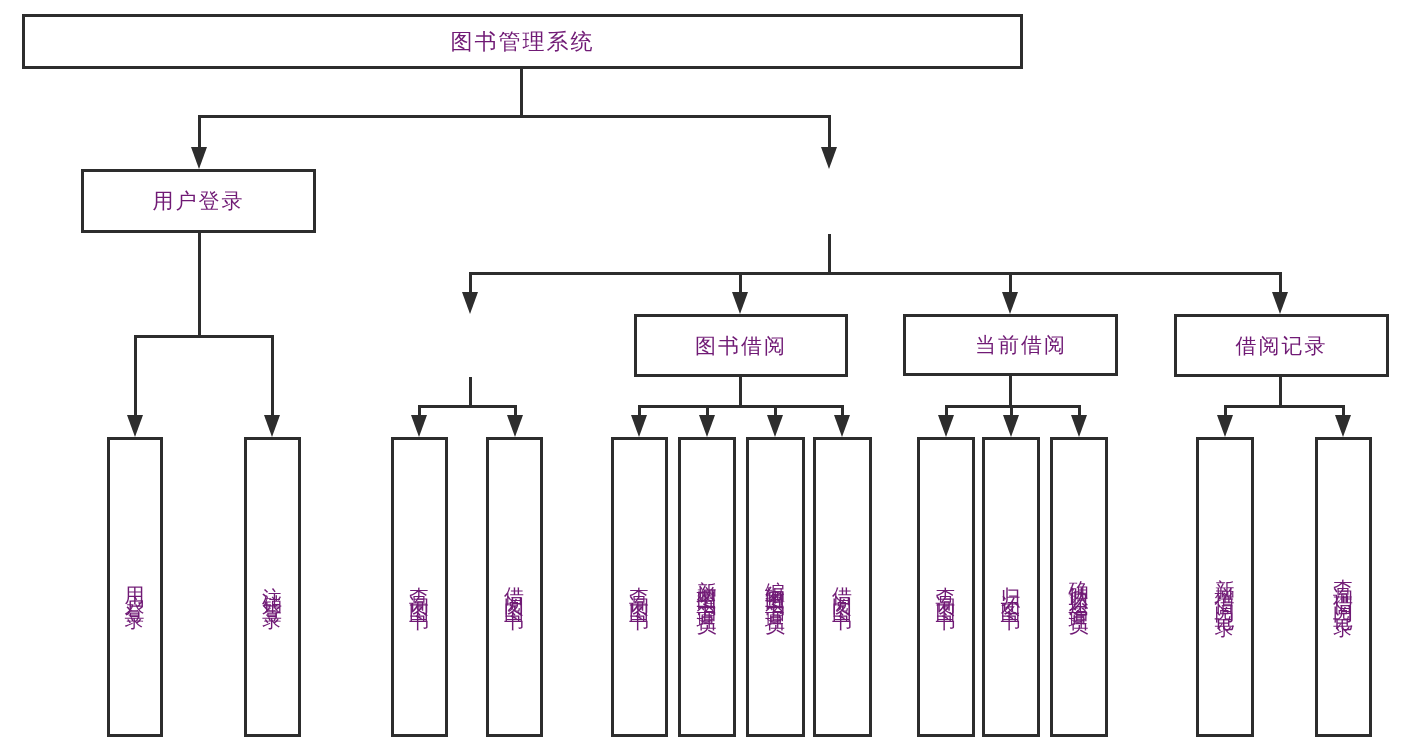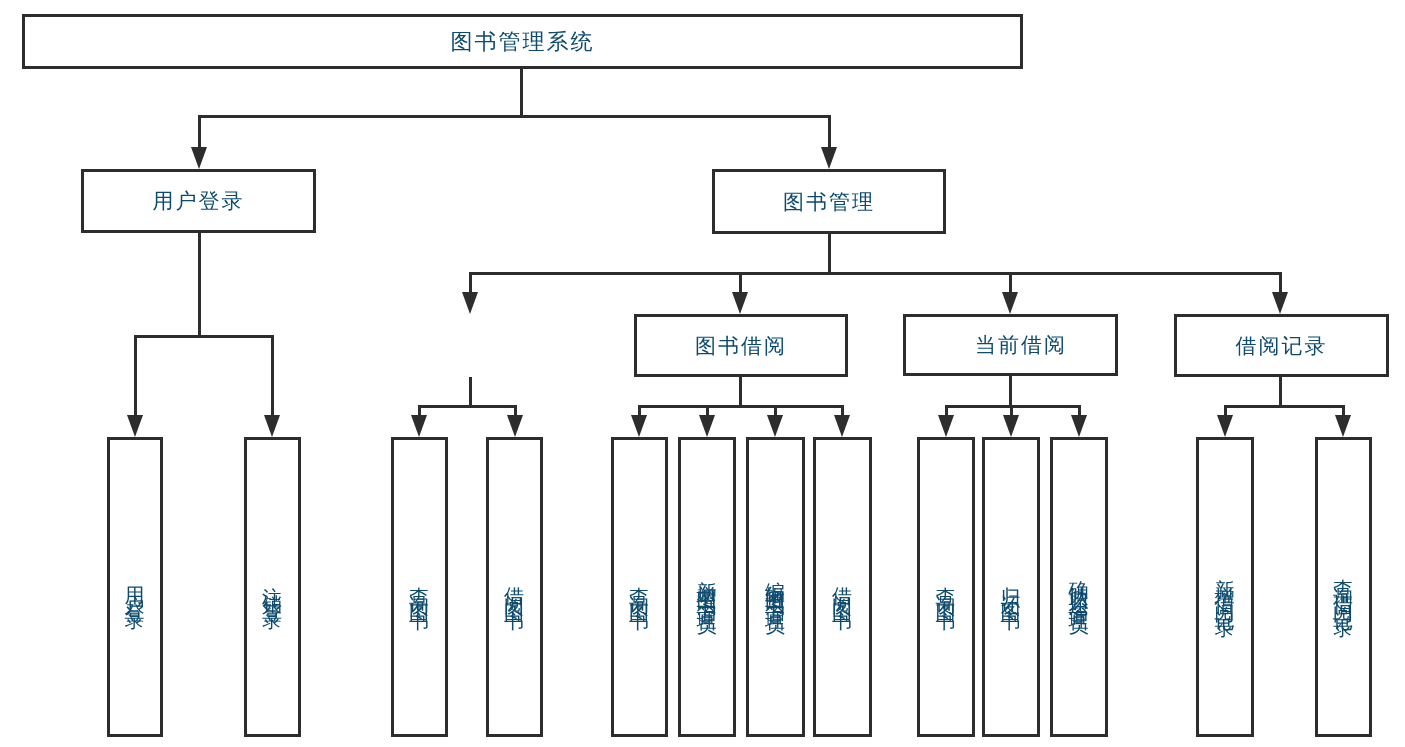--- a/index.html
+++ b/index.html
@@ -13,21 +13,21 @@
   }
   .box{
     position:absolute;
     box-sizing:border-box;
     border:3px solid #2d2d2d;
     background:#fff;
     display:flex;
     align-items:center;
     justify-content:center;
     font-size:21px;
-    color:#0c4a6e;
+    color:#701a75;
     letter-spacing:2px;
   }
   .vbox{
     writing-mode:vertical-lr;
     text-orientation:mixed;
     font-size:20px;
     line-height:1.1;
     letter-spacing:8px;
     padding:6px 0;
   }
@@ -111,21 +111,20 @@
   <div class="hline" style="left:1224px;top:405px;width:121px;"></div>
   <div class="vline" style="left:1224px;top:405px;height:14px;"></div>
   <div class="arrow-down" style="left:1217px;top:415px;"></div>
   <div class="vline" style="left:1342px;top:405px;height:14px;"></div>
   <div class="arrow-down" style="left:1335px;top:415px;"></div>
 
   <div class="box" style="left:22px;top:14px;width:1001px;height:55px;font-size:22px;">图书管理系统</div>
 
   <div class="box" style="left:81px;top:169px;width:235px;height:64px;">用户登录</div>
 
-  <div class="box" style="left:712px;top:169px;width:234px;height:65px;">图书管理</div>
 
 
   <div class="box" style="left:634px;top:314px;width:214px;height:63px;font-family:Liberation Serif, serif;">图书借阅</div>
 
   <div class="box" style="left:903px;top:314px;width:215px;height:62px;padding-left:21px;">当前借阅</div>
 
   <div class="box" style="left:1174px;top:314px;width:215px;height:63px;">借阅记录</div>
 
   <div class="box vbox" style="left:107px;top:437px;width:56px;height:300px;">用户登录</div>
   <div class="box vbox" style="left:244px;top:437px;width:57px;height:300px;">注销登录</div>

